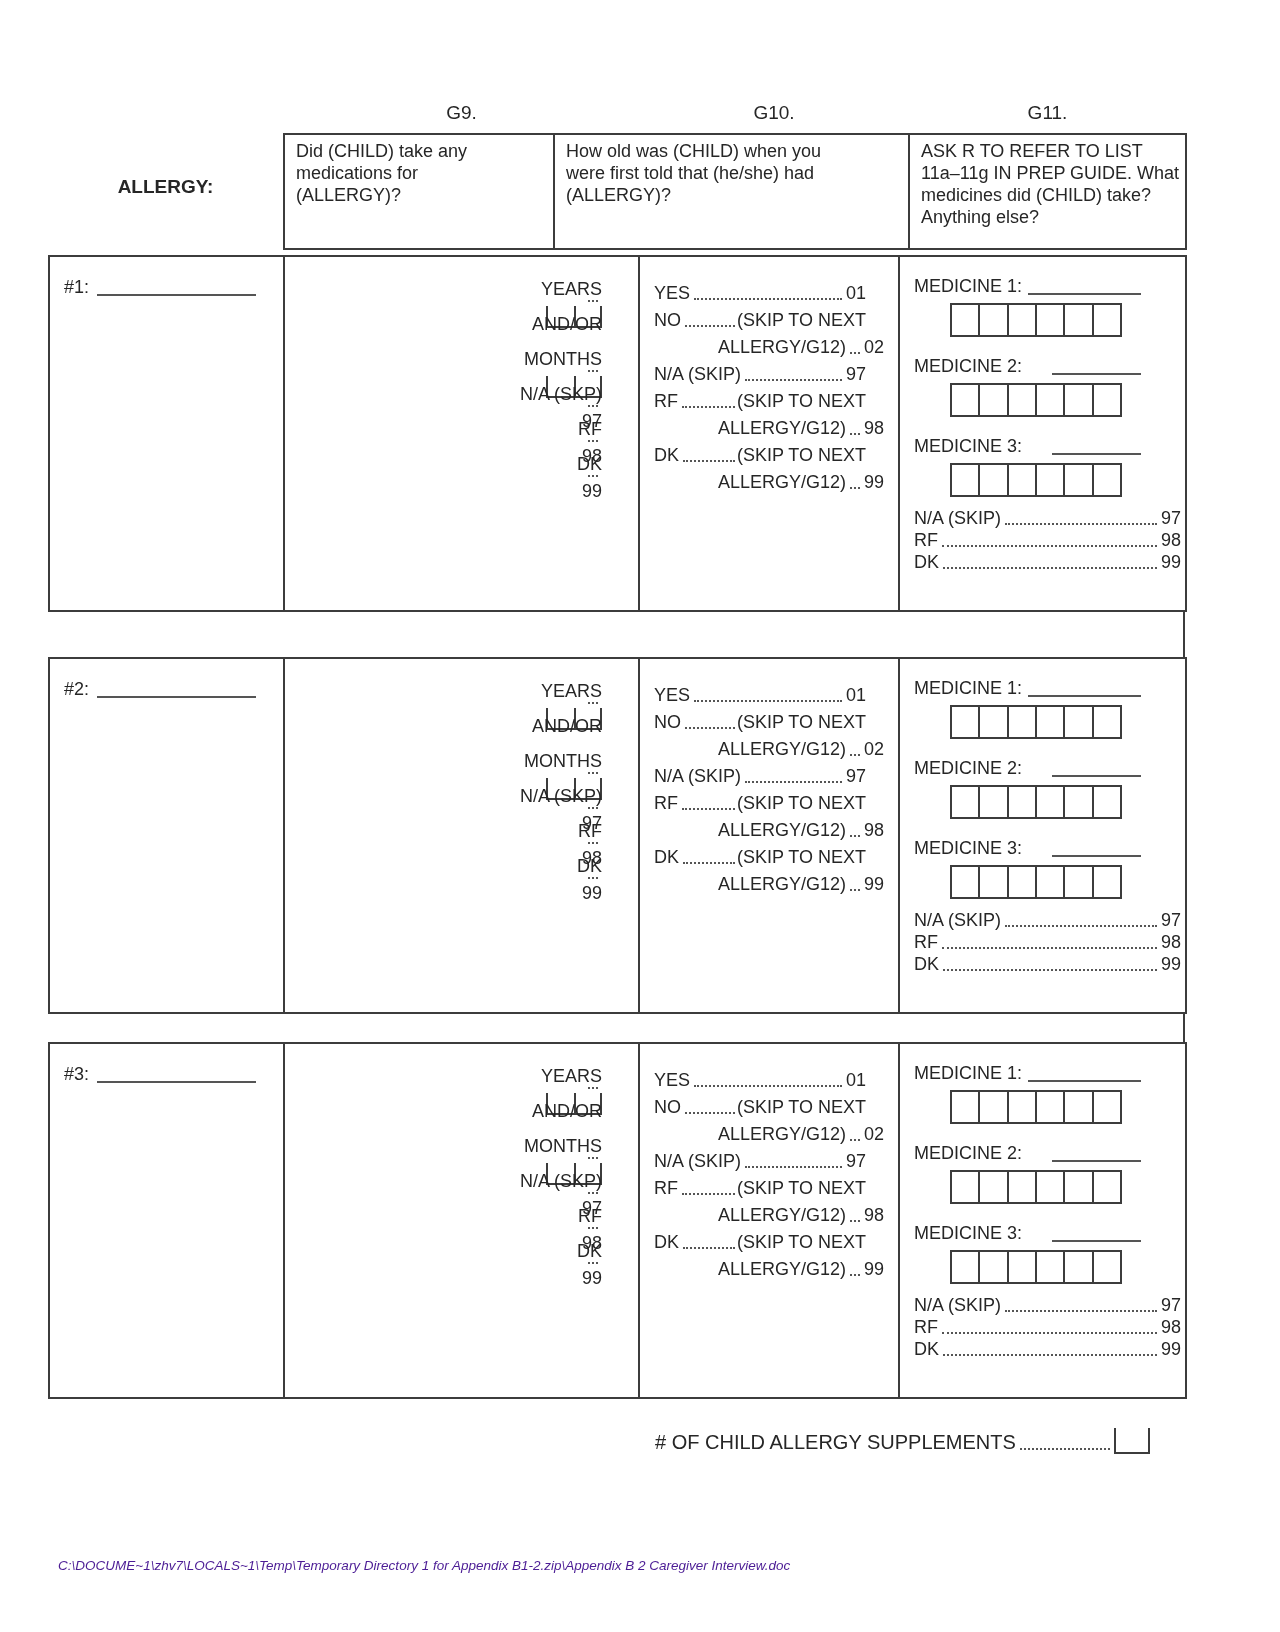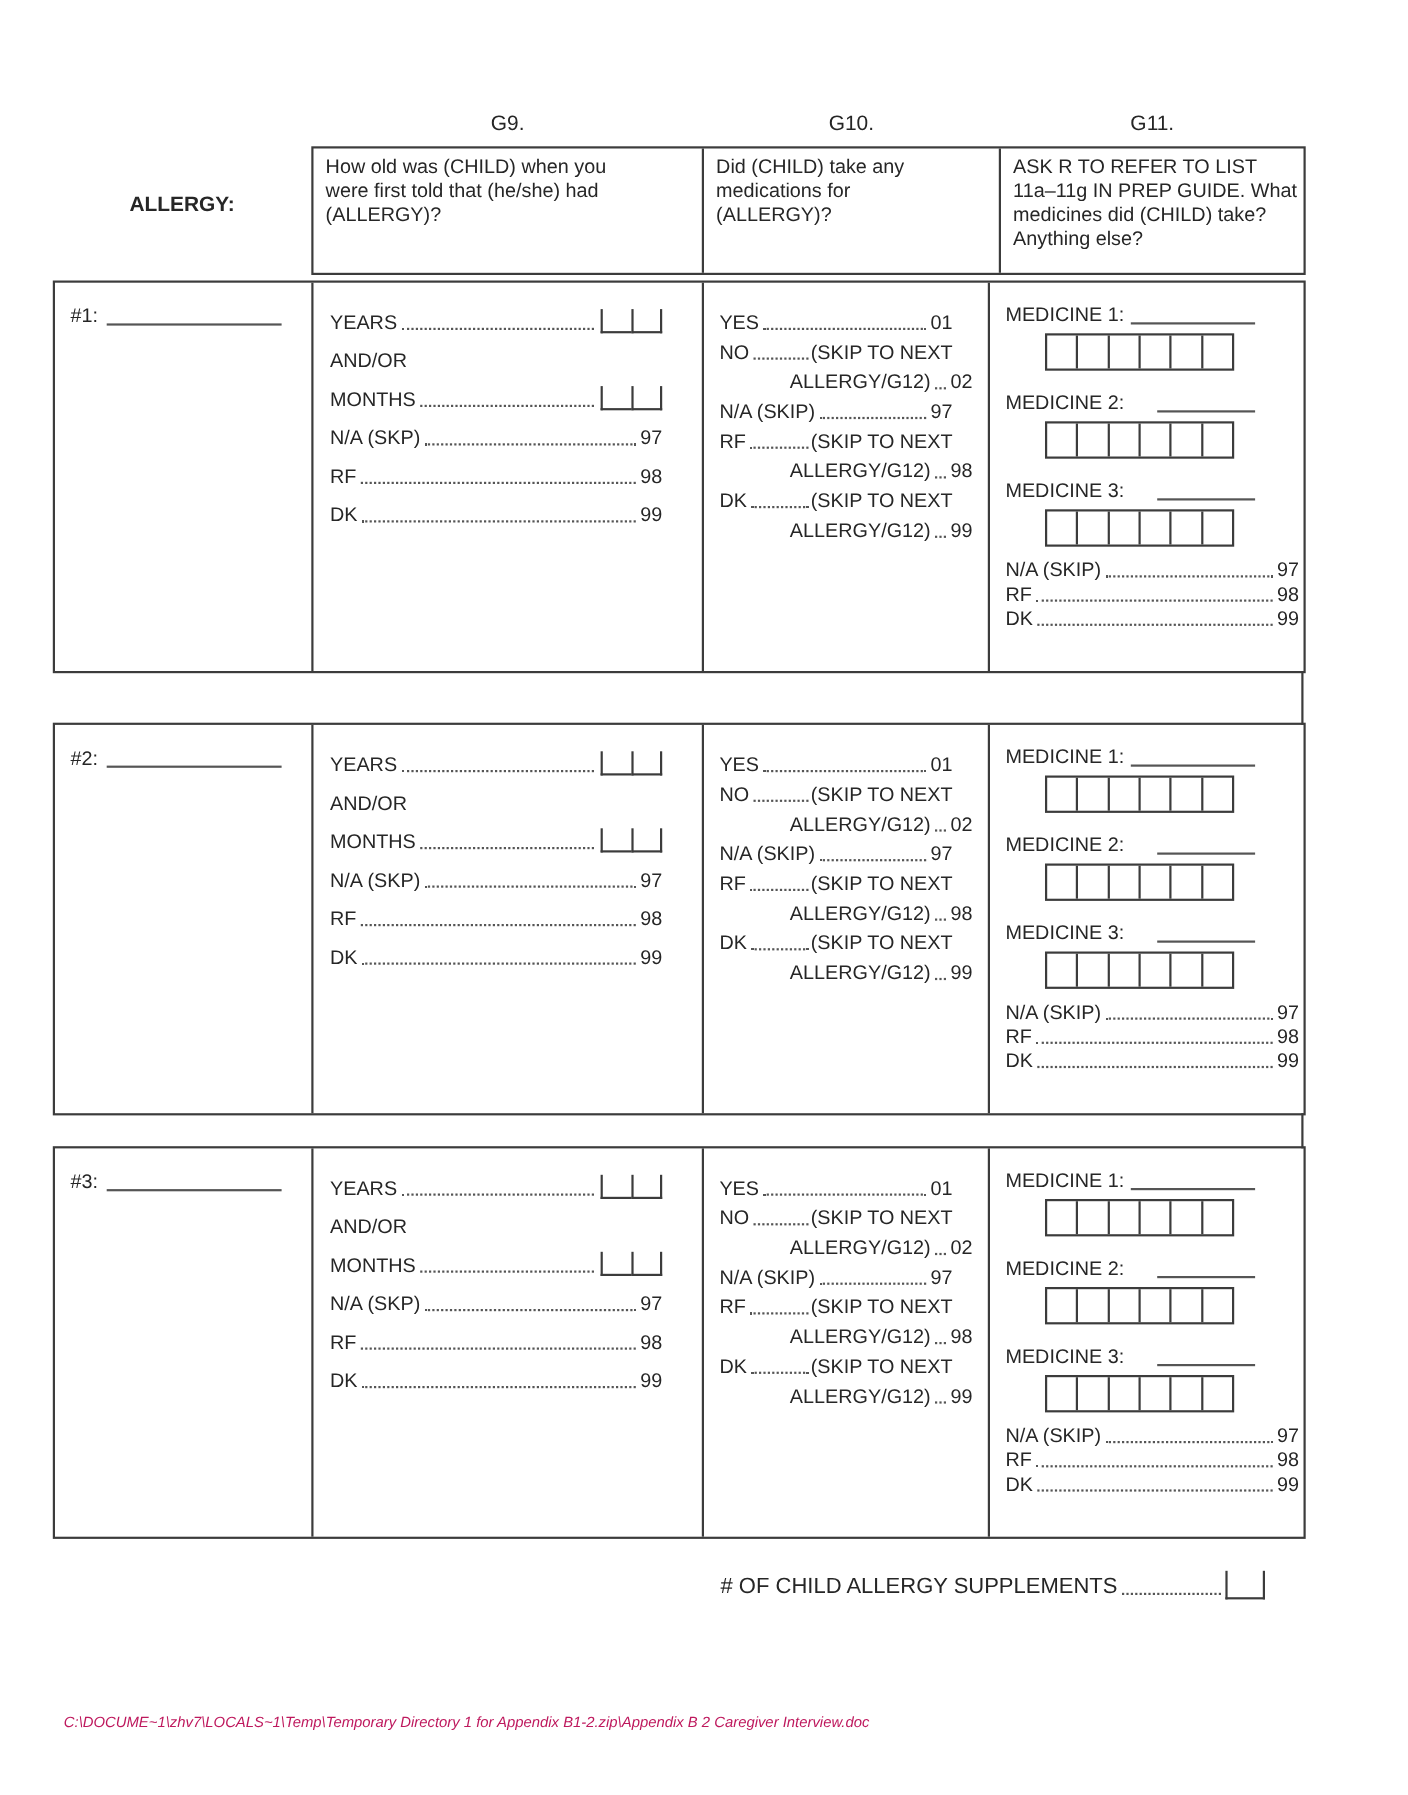--- a/index.html
+++ b/index.html
@@ -44,21 +44,21 @@
     flex:1 1 auto; min-width:10px; height:0;
     border-bottom:2.5px dotted #555; margin:0 4px 4px 4px;
   }
   .minileader {
     width:54px; height:0; border-bottom:2.5px dotted #555; margin:0 2px 4px 4px;
   }
   
   .rowlabel-line { display:flex; align-items:flex-end; width:192px; }
   .writeline { flex:1; height:0; border-bottom:2px solid #555; margin:0 0 2px 8px; }
   
-  .g9line { height:25px; margin-bottom:10px; display:flex; align-items:flex-end; }
+  .g9line { height:25px; margin-bottom:10px; display:flex; align-items:flex-end;flex-direction:column; }
   .entry2 { display:inline-flex; margin:0 0 1px 2px; }
   .ec { width:28px; height:22px; box-sizing:border-box;
         border-left:2px solid #3c3c3c; border-bottom:2px solid #3c3c3c; }
   .ec:last-child { border-right:2px solid #3c3c3c; }
   
   .g10line { height:27px; display:flex; align-items:flex-end; }
   .contline .lbl { margin-left:64px; }
   
   .medline-row { height:22px; padding-right:40px; display:flex; align-items:flex-end; }
   .medline-row.later { margin-top:12px;gap:24px; }
@@ -78,37 +78,37 @@
   
   .supplements {
     position:absolute; left:655px; top:1428px; width:495px;
     display:flex; align-items:flex-end; font-size:20px;
   }
   .entry1 { width:36px; height:26px; box-sizing:border-box;
             border:2px solid #3c3c3c; border-top:none; }
   
   .footer-path {
     position:absolute; left:58px; top:1558px;
-    font-style:italic; font-size:13.5px; color:#be185d; white-space:nowrap;
+    font-style:italic; font-size:13.5px; color:#4c1d95; white-space:nowrap;
   }
 </style>
 </head>
 <body>
 
 <div class="sheet">
 
   <div class="qtag qtag-g9">G9.</div>
   <div class="qtag qtag-g10">G10.</div>
   <div class="qtag qtag-g11">G11.</div>
 
   <div class="allergy-label">ALLERGY:</div>
 
   <div class="headerboxes">
+    <div class="hcell hc-g10">Did (CHILD) take any medications for (ALLERGY)?</div>
     <div class="hcell hc-g9">How old was (CHILD) when you were first told that (he/she) had (ALLERGY)?</div>
-    <div class="hcell hc-g10">Did (CHILD) take any medications for (ALLERGY)?</div>
     <div class="hcell hc-g11">ASK R TO REFER TO LIST 11a–11g IN PREP GUIDE. What medicines did (CHILD) take? Anything else?</div>
   </div>
 
   <div id="rows-host">
   <div class="rowbox row-0">
 
     <div class="cell c-allergy">
       <div class="rowlabel-line">
         <span class="lbl rowlabel">#1:</span>
         <span class="writeline"></span>

